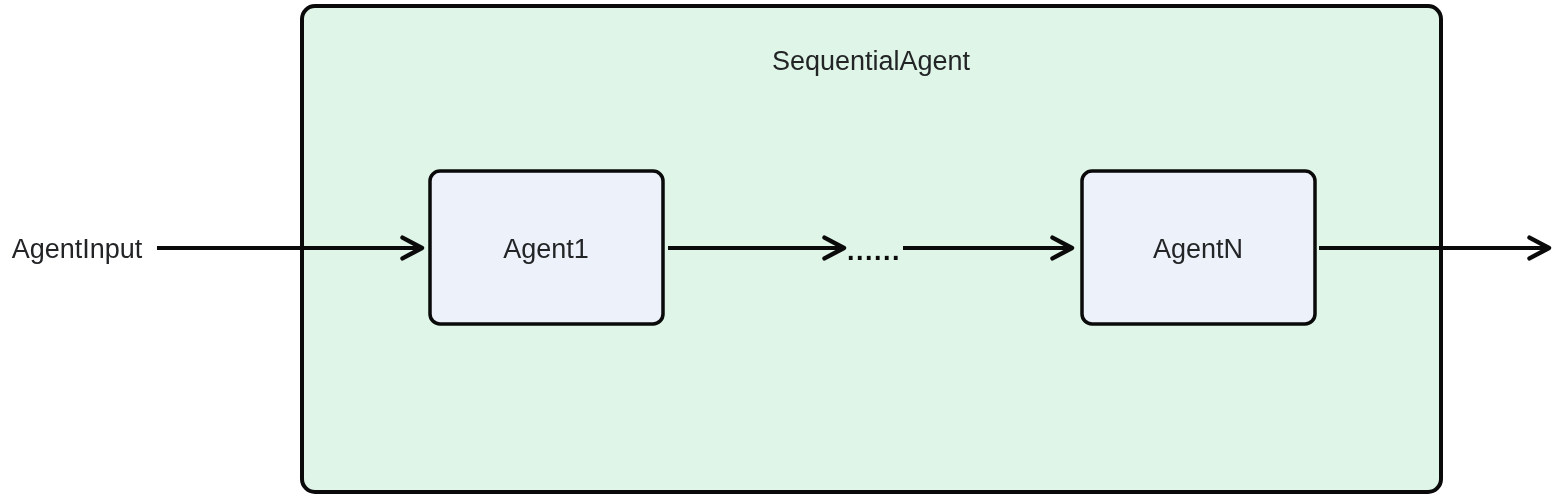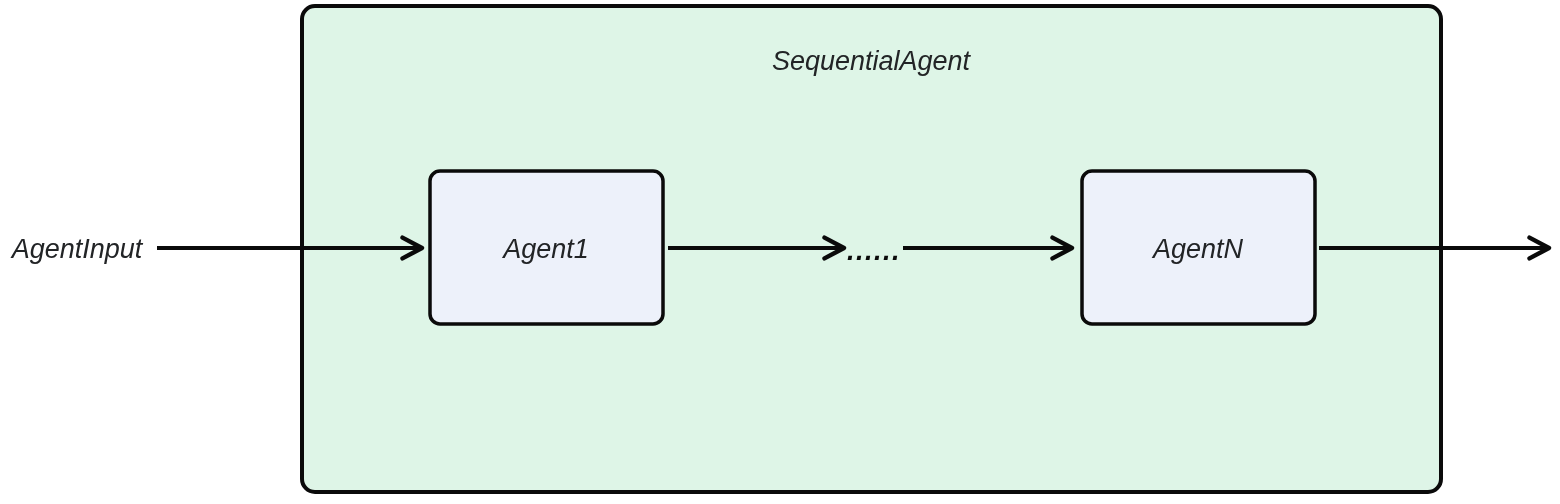--- a/index.html
+++ b/index.html
@@ -6,21 +6,20 @@
     margin: 0;
     padding: 0;
     background: #ffffff;
   }
   .canvas {
     position: relative;
     width: 1560px;
     height: 504px;
     background: #ffffff;
     overflow: hidden;
-    font-style: italic;
   }
   svg.diagram {
     position: absolute;
     top: 0;
     left: 0;
   }
   .label {
     font-family: "Liberation Sans", sans-serif;
     font-size: 27px;
     font-weight: 400;

